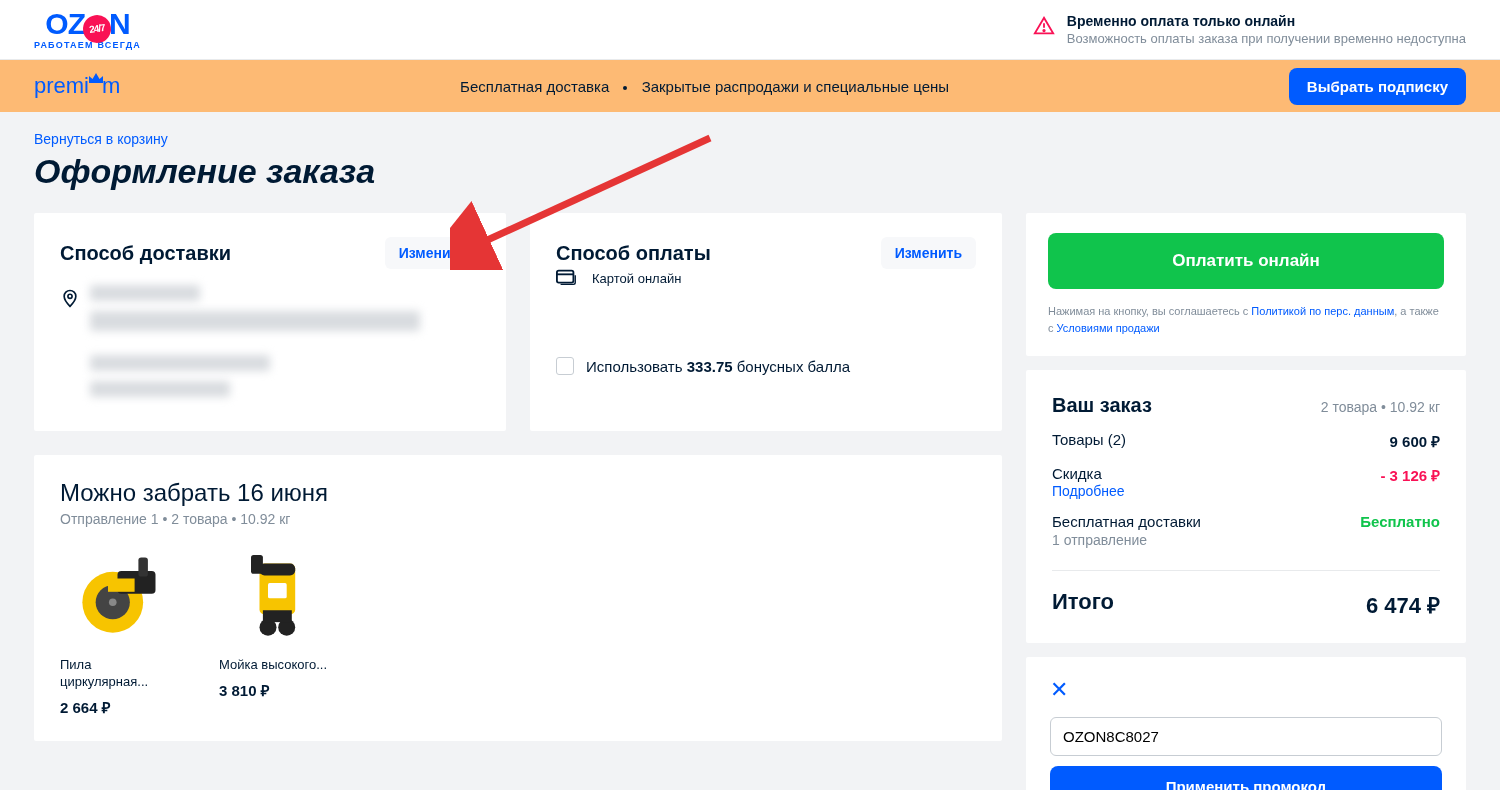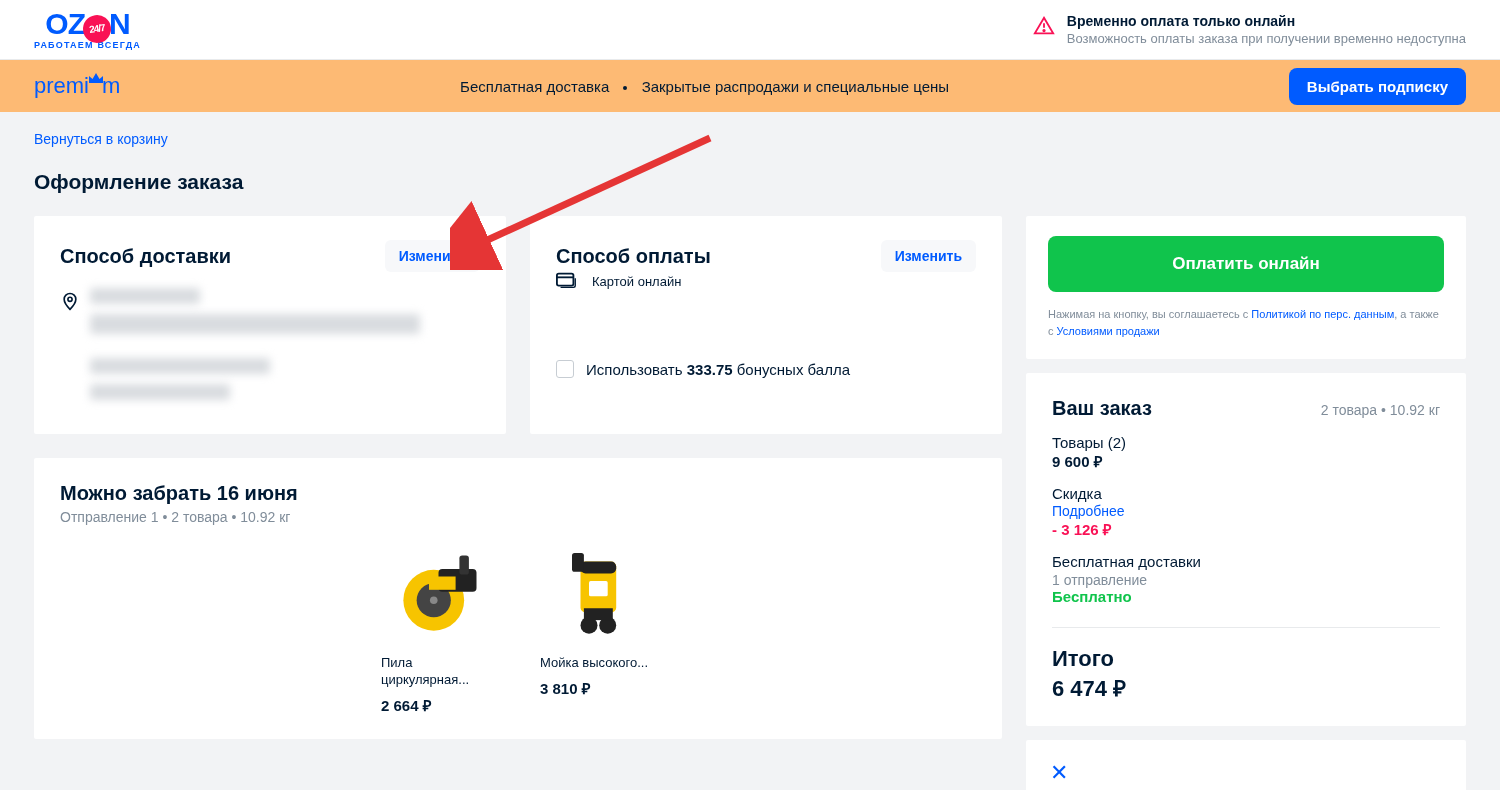--- a/index.html
+++ b/index.html
@@ -31,21 +31,21 @@
   .premium-bar{height:52px;background:#fdba74;display:flex;align-items:center;padding:0 34px;justify-content:space-between;}
   .premium-logo{font-size:22px;color:var(--blue);font-weight:400;}
   .premium-logo .crown{display:inline-block;width:14px;height:10px;background:var(--blue);clip-path:polygon(0 100%,0 30%,25% 60%,50% 0,75% 60%,100% 30%,100% 100%);margin-right:-1px;vertical-align:10px;}
   .premium-center{font-size:15px;color:var(--dark-blue);}
   .premium-center .dot{display:inline-block;width:4px;height:4px;background:var(--dark-blue);border-radius:50%;vertical-align:middle;margin:0 10px;}
   .btn-blue{background:var(--blue);color:#fff;border:none;border-radius:8px;padding:10px 18px;font-size:15px;font-weight:600;cursor:pointer;}
 
   
   .page{padding:18px 34px;}
   .back-link{color:var(--blue);font-size:14px;}
-  .page-title{font-size:21px;font-weight:800;color:var(--dark-blue);margin-top:22px;}
+  .page-title{font-size:34px;font-weight:800;color:var(--dark-blue);margin-top:4px;font-style:italic;}
   .cols{display:flex;gap:24px;margin-top:22px;align-items:flex-start;}
   .left{flex:1 1 auto;display:flex;gap:24px;flex-direction:column;}
   .row{display:flex;gap:24px;}
   .card{background:#fff;border-radius:2px;padding:24px 26px;}
   .card.flex1{flex:1;}
   .card-head{display:flex;justify-content:space-between;align-items:center;}
   .card-title{font-size:20px;font-weight:800;color:var(--dark-blue);}
   .btn-ghost{background:var(--light-gray);border:none;color:var(--blue);font-size:14px;font-weight:600;padding:8px 14px;border-radius:6px;cursor:pointer;}
 
   .delivery-body{margin-top:16px;display:flex;gap:10px;}
@@ -55,39 +55,39 @@
   .blur-line.w2{width:330px;height:20px;}
   .blur-line.w3{width:180px;}
   .blur-line.w4{width:140px;}
 
   .pay-row{display:flex;align-items:center;gap:14px;font-size:13px;}
   .pay-row .card-icon{color:var(--dark-blue);}
   .bonus-gap{height:70px;}
   .bonus-row{display:flex;align-items:center;gap:12px;font-size:15px;color:var(--dark-blue);}
   .bonus-row .chk{width:18px;height:18px;border:1px solid #c7cdd3;border-radius:3px;flex:none;}
 
-  .pickup-title{font-size:20px;font-weight:700;}
+  .pickup-title{font-size:24px;font-weight:400;}
   .pickup-sub{font-size:14px;color:var(--gray-text);margin-top:4px;}
-  .products{display:flex;gap:44px;margin-top:20px;justify-content:center;}
+  .products{display:flex;gap:44px;margin-top:20px;}
   .prod{width:115px;}
   .prod-img{width:100px;height:100px;margin:0 auto 10px;display:flex;align-items:center;justify-content:center;}
   .prod-name{font-size:13px;color:var(--dark-blue);line-height:1.3;display:-webkit-box;-webkit-line-clamp:2;-webkit-box-orient:vertical;overflow:hidden;}
   .prod-price{font-size:15px;font-weight:800;margin-top:6px;}
 
   
   .side{width:440px;flex:none;display:flex;flex-direction:column;gap:14px;}
   .btn-pay{background:var(--green);color:#fff;border:none;border-radius:8px;padding:18px;font-size:17px;font-weight:700;width:100%;cursor:pointer;}
   .agree{font-size:11px;color:var(--gray-text);line-height:1.5;}
   .agree a{color:var(--blue);}
 
   .summary{background:#fff;padding:24px 26px;border-radius:2px;}
   .summary-head{display:flex;justify-content:space-between;align-items:baseline;}
   .summary-title{font-size:20px;font-weight:800;}
   .summary-meta{font-size:14px;color:var(--gray-text);}
-  .summary-row{display:flex;justify-content:space-between;font-size:15px;margin-top:14px;align-items:flex-start;flex-direction:column;}
+  .summary-row{display:flex;justify-content:space-between;font-size:15px;margin-top:14px;align-items:flex-start;}
   .summary-row.total{font-size:22px;font-weight:800;margin-top:22px;padding-top:18px;border-top:1px solid var(--border);}
   .discount{color:var(--red);font-weight:700;}
   .free{color:var(--green);font-weight:700;}
   .more{color:var(--blue);font-size:14px;margin-top:2px;}
 
   .promo{background:#fff;padding:20px 24px;border-radius:2px;}
   .promo-head{display:flex;align-items:center;justify-content:space-between;gap:12px;}
   .promo-head-left{display:flex;align-items:center;gap:12px;}
   .promo-title{font-size:15px;font-weight:700;}
   .close-x{color:var(--blue);font-size:22px;cursor:pointer;}

